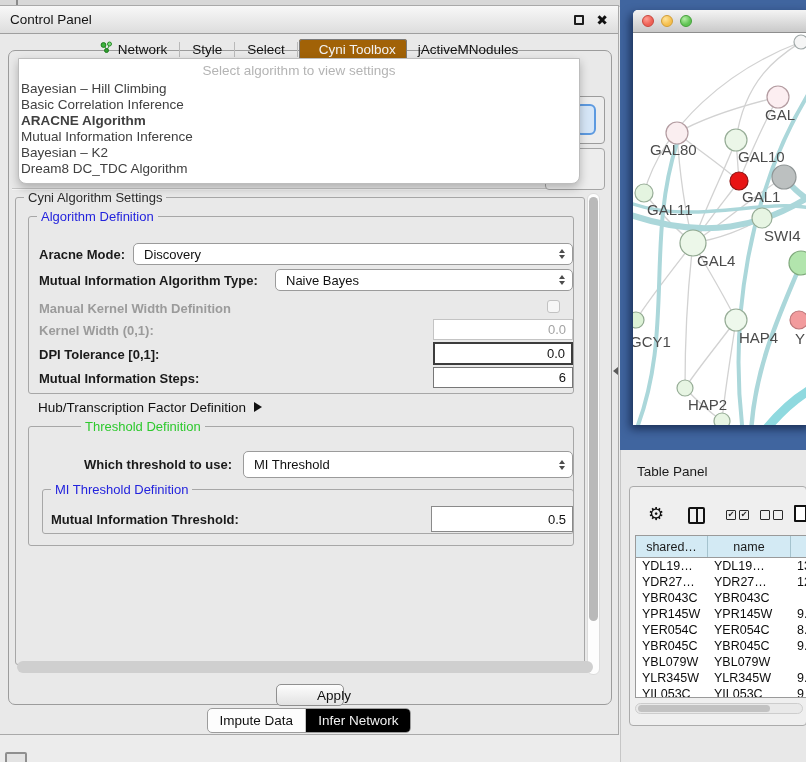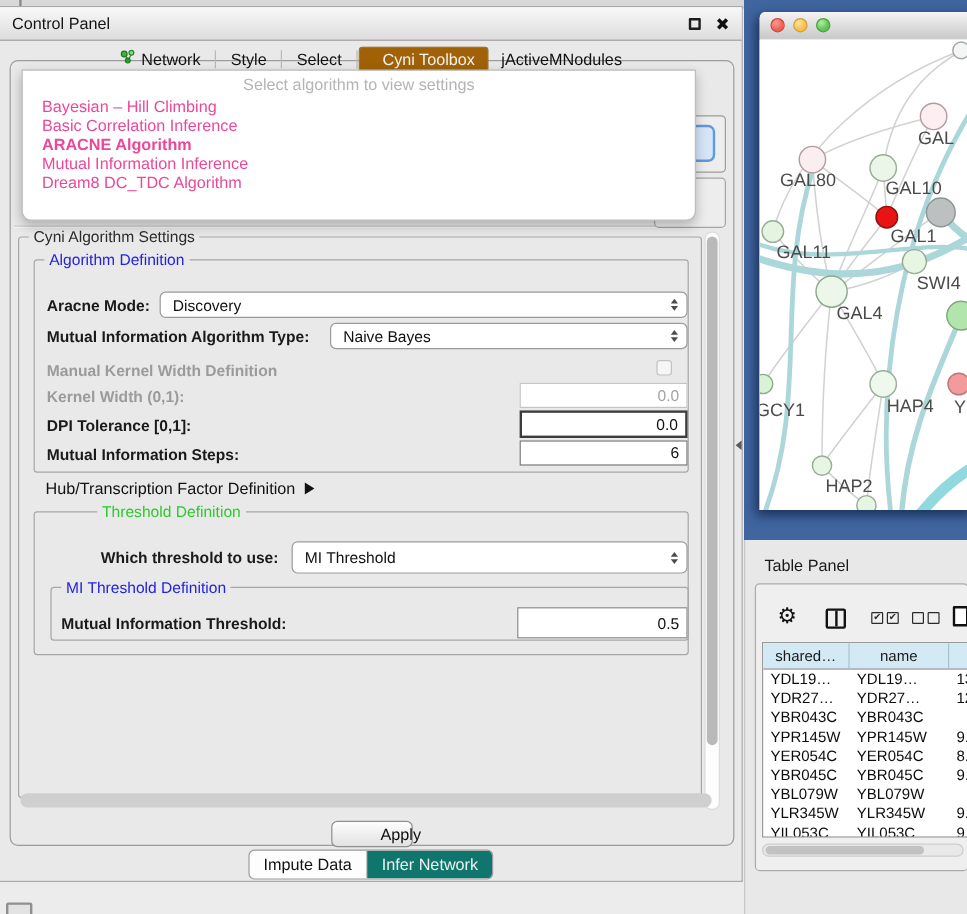--- a/index.html
+++ b/index.html
@@ -29,21 +29,21 @@
   
   .frag1{left:545px;top:90px;width:60px;height:48px;border:1px solid #9c9c9c;border-radius:4px;background:#ededed;z-index:3;}
   .frag1-blue{left:29px;top:7px;width:21px;height:31px;border:2px solid #5d9ae0;border-radius:6px;background:#d6e6f7;}
   .frag2{left:545px;top:142px;width:60px;height:42px;border:1px solid #a5a5a5;border-radius:4px;background:#ededed;z-index:3;}
   .hr-line{left:12px;top:182px;width:592px;height:2px;border-top:1px solid #c6c6c6;border-bottom:1px solid #f6f6f6;z-index:2;}
 
   
   .popup{left:18px;top:52px;width:562px;height:126px;background:#fff;border:1px solid #bdbdbd;
     border-radius:0 0 8px 8px;box-shadow:0 4px 10px rgba(0,0,0,.25);z-index:20;overflow:hidden;}
   .popup-head{height:22px;text-align:center;color:#b4b4b4;font-size:13.5px;padding-top:4px;}
-  .popup-item{font-size:13.5px;color:#ec4899;padding:0 16px;height:16px;line-height:16px;white-space:nowrap;}
+  .popup-item{font-size:13.5px;color:#404040;padding:0 2px;height:16px;line-height:16px;white-space:nowrap;}
   .popup-item.bold{font-weight:bold;}
 
   
   .grp{position:absolute;border:1px solid #a7a7a7;border-radius:3px;}
   .legend{position:absolute;top:-8px;left:8px;background:#e9e9e9;padding:0 4px;font-size:13px;white-space:nowrap;}
   .legend.blue{color:#2323dd;}
   .legend.green{color:#2ec92e;margin-left:44px;}
   .legend.dark{color:#2c2c2c;}
   .blab{position:absolute;font-size:13px;font-weight:bold;color:#1a1a1a;white-space:nowrap;}
   .blab.dis{color:#9b9b9b;}
@@ -67,21 +67,21 @@
   .vthumb{position:absolute;left:1px;top:3px;width:9px;height:424px;background:#b9b9b9;border-radius:5px;}
   .hthumb{left:8px;top:610px;width:576px;height:12px;background:#cfcfcf;border-radius:6px;}
 
   .apply-btn{left:267px;top:633px;width:68px;height:22px;background:linear-gradient(#fdfdfd,#e2e2e2);
     border:1px solid #8f8f8f;border-radius:5px;font-size:13.5px;color:#111;display:flex;align-items:center;justify-content:center;padding-left:48px;}
 
   .seg-row{left:0;top:702px;width:100%;display:flex;justify-content:center;}
   .seg-box{display:flex;border:1px solid #9c9c9c;border-radius:5px;overflow:hidden;background:#fdfdfd;}
   .seg{padding:4px 12px;font-size:13.5px;color:#111;border-right:1px solid #c4c4c4;white-space:nowrap;}
   .seg:last-child{border-right:none;}
-  .seg.sel{background:#0f766e;color:#f1f1f1;}
+  .seg.sel{background:#000000;color:#f1f1f1;}
 
   
   .right{left:620px;top:0;width:186px;height:762px;background:#40659f;}
   .net-win{position:absolute;left:13px;top:10px;width:180px;height:415px;border-radius:5px 5px 0 0;
     box-shadow:-3px 4px 10px rgba(6,18,48,.65);background:#fff;}
   .net-title{position:absolute;left:0;top:0;width:100%;height:23px;background:linear-gradient(#f4f4f4,#c9c9c9);
     border-bottom:1px solid #8e8e8e;border-radius:5px 5px 0 0;display:flex;align-items:center;gap:7px;padding-left:9px;}
   .light{width:12px;height:12px;border-radius:50%;}
   .light.red{background:radial-gradient(circle at 35% 30%,#ff9d93,#ee6156 60%);border:1px solid #c8453c;}
   .light.yel{background:radial-gradient(circle at 35% 30%,#ffe49a,#f5bf4e 60%);border:1px solid #d19d35;}
@@ -244,20 +244,21 @@
     <div class="abs frag2"></div>
     <div class="abs hr-line"></div>
 
     <div class="abs popup">
       <div class="popup-head">Select algorithm to view settings</div>
       <div id="popup-list">
           <div class="popup-item">Bayesian – Hill Climbing</div>
           <div class="popup-item">Basic Correlation Inference</div>
           <div class="popup-item bold">ARACNE Algorithm</div>
           <div class="popup-item">Mutual Information Inference</div>
+          <div class="popup-item">Bayesian – K2</div>
           <div class="popup-item">Dream8 DC_TDC Algorithm</div>
         </div>
     </div>
 
     <div class="abs seg-row">
       <div class="seg-box" id="bottom-tabs">
           <div class="seg">Impute Data</div>
           <div class="seg sel">Infer Network</div>
         </div>
     </div>

